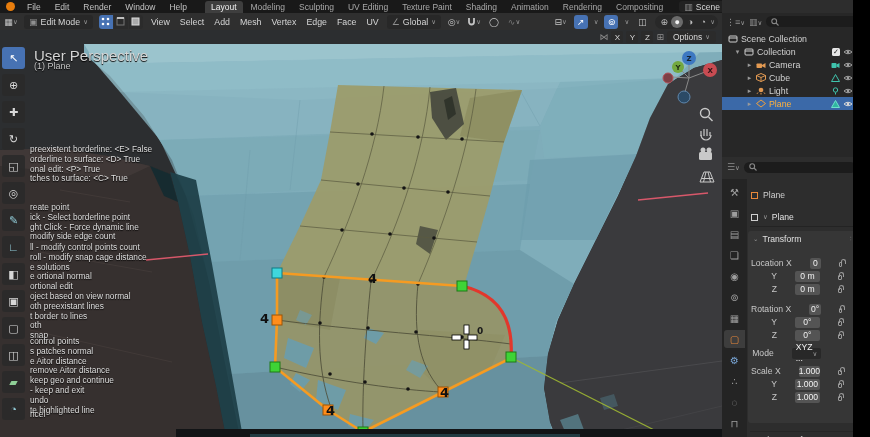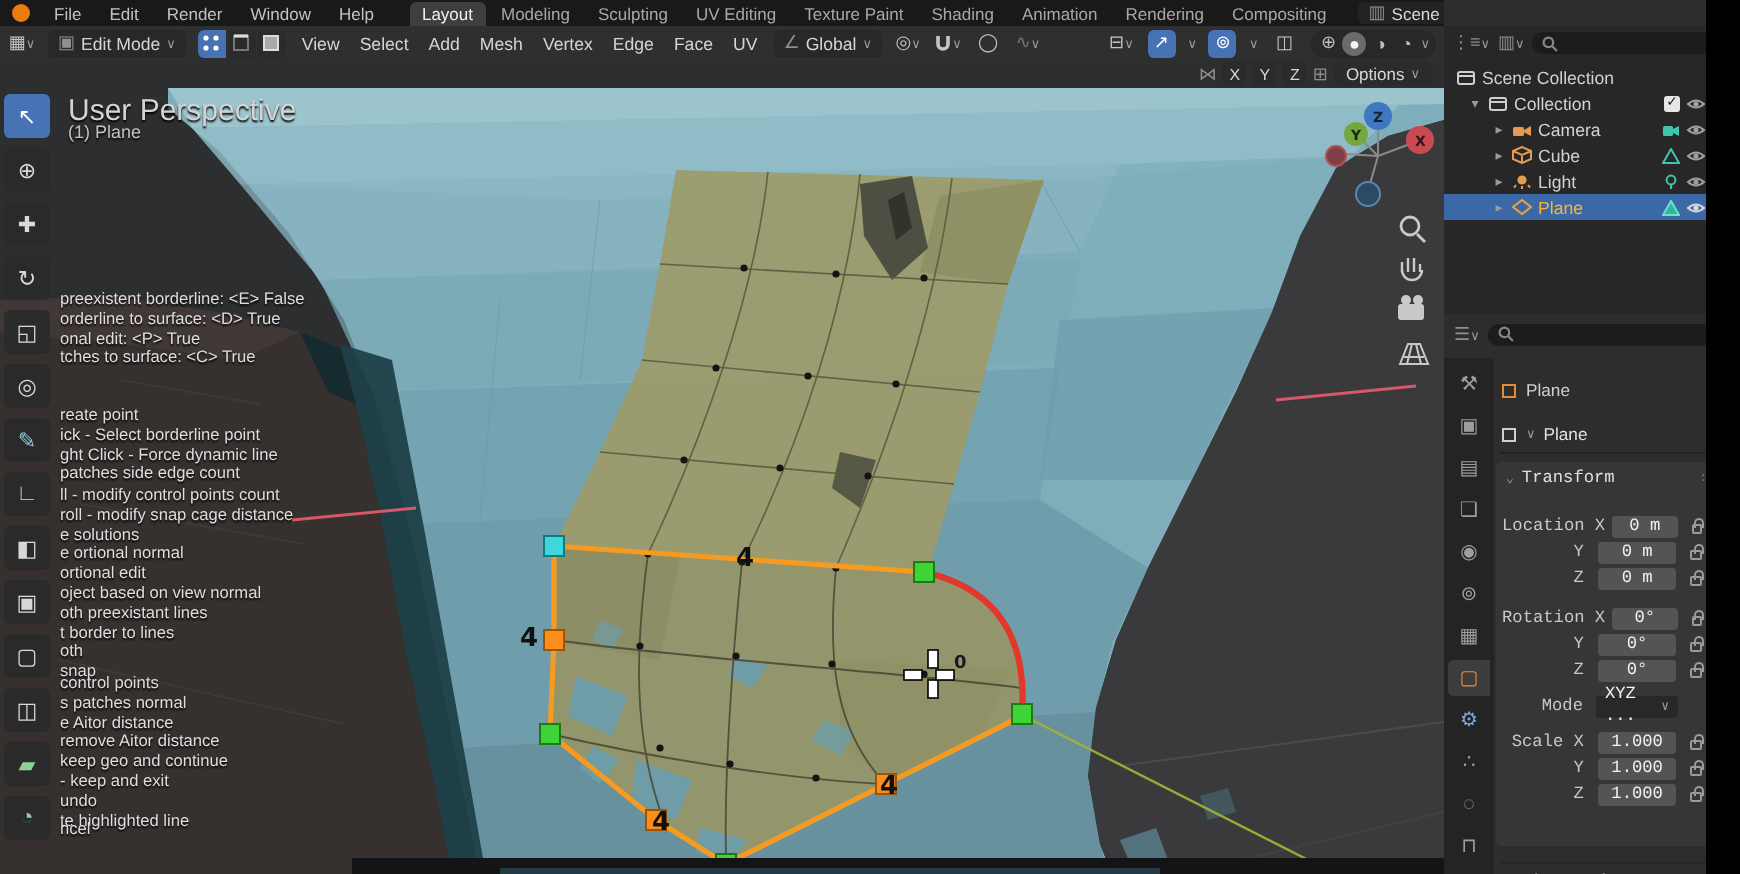--- a/index.html
+++ b/index.html
@@ -87,24 +87,24 @@
           justify-content:center; color:#9e9e9e; font-size:10px; border-radius:3px 0 0 3px; }
   .ptab.active { background:#3d3d3d; color:#e8883a; }
   .p-head { position:absolute; left:0; top:0; width:148px; height:20px; display:flex;
             align-items:center; gap:4px; padding:0 5px; background:#2d2d2d; }
   #pcontent { position:absolute; left:26px; right:4px; top:22px; bottom:0; font-size:8.6px; }
   .crumb { position:absolute; left:2px; top:11px; right:0; display:flex; align-items:center; gap:4px;
            color:#d0d0d0; }
   .namerow { position:absolute; left:2px; top:33px; right:0; display:flex; align-items:center;
              gap:4px; color:#e2e2e2; border-bottom:1px solid #232323; padding-bottom:4px; }
   .panel { position:absolute; left:0; top:52px; right:0; height:192px; background:#363636;
-           border-radius:3px;font-family:Liberation Mono, monospace; }
+           border-radius:3px; }
   .panel-h { display:flex; align-items:center; gap:4px; padding:3px 5px; color:#e0e0e0; }
   .grip { margin-left:auto; color:#6f6f6f; font-size:7px; letter-spacing:1px; }
-  .trow { position:absolute; left:3px; right:3px; height:12px; display:flex; align-items:center; gap:7px; }
+  .trow { position:absolute; left:3px; right:3px; height:12px; display:flex; align-items:center; gap:18px; }
   .tlabel { width:48px; text-align:right; color:#c8c8c8; white-space:nowrap; }
   .tfield { width:46px; height:11px; background:#545454; border-radius:2px; color:#f2f2f2;
             text-align:center; line-height:11px; }
   .tfield.drop { background:#282828; text-align:left; padding:0 4px; display:flex;
                  justify-content:space-between; align-items:center; }
   .lock { width:6px; height:5px; border:1px solid #9a9a9a; border-radius:1px; position:relative;
           margin-top:3px; }
   .lock::before { content:""; position:absolute; top:-4px; left:0.5px; width:3px; height:4px;
                   border:1px solid #9a9a9a; border-bottom:none; border-radius:3px 3px 0 0; }
   .dot { color:#8d8d8d; font-size:9px; }
@@ -368,21 +368,21 @@
     <div class="help" style="top:115px">
       <div>preexistent borderline: &lt;E&gt; False</div>
         <div>orderline to surface: &lt;D&gt; True</div>
       <div>onal edit: &lt;P&gt; True</div>
         <div>tches to surface: &lt;C&gt; True</div>
     </div>
     <div class="help" style="top:173px">
       <div>reate point</div>
         <div>ick - Select borderline point</div>
       <div>ght Click - Force dynamic line</div>
-        <div>patches side edge count</div>
+        <div>modify side edge count</div>
     </div>
     <div class="help" style="top:213px">
       <div>ll - modify control points count</div>
         <div>roll - modify snap cage distance</div>
       <div>e solutions</div>
         <div>e ortional normal</div>
       <div>ortional edit</div>
         <div>oject based on view normal</div>
       <div>oth preexistant lines</div>
         <div>t border to lines</div>

